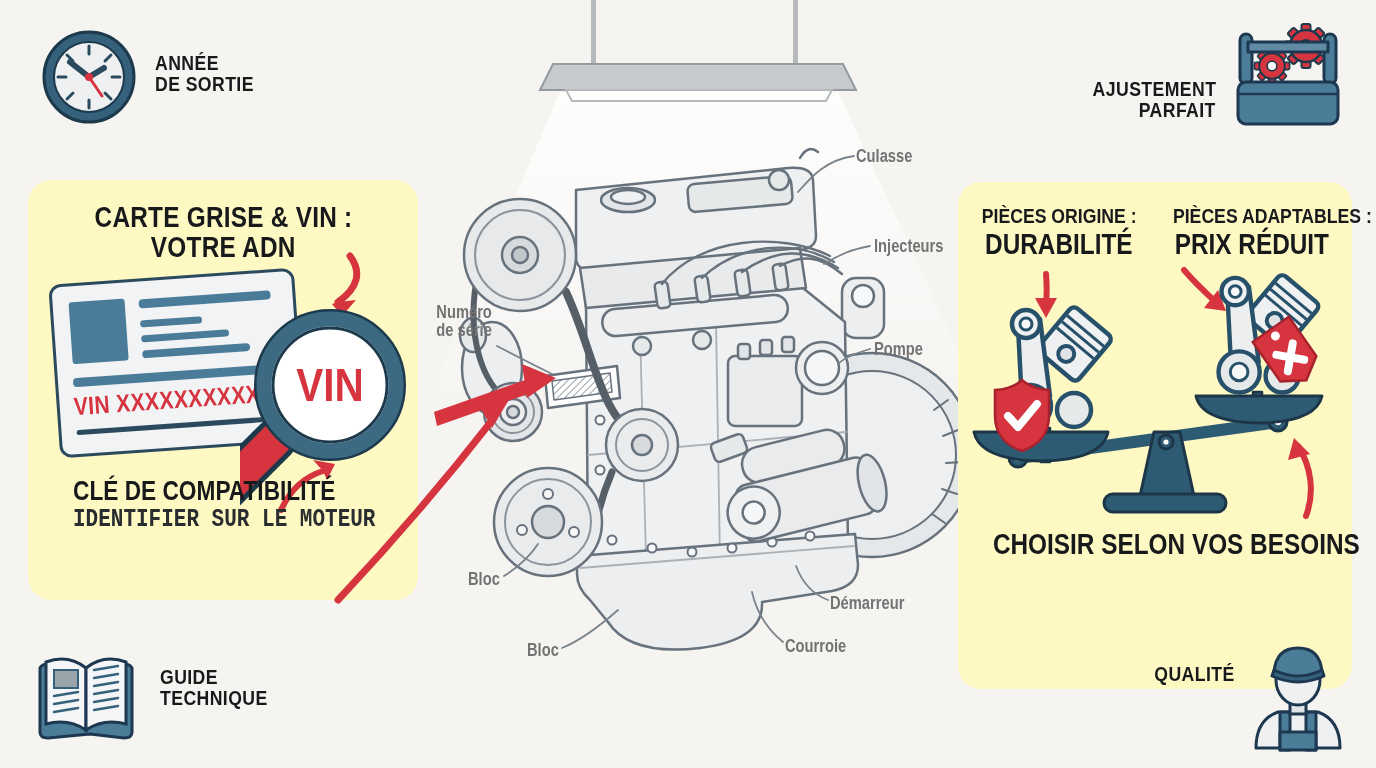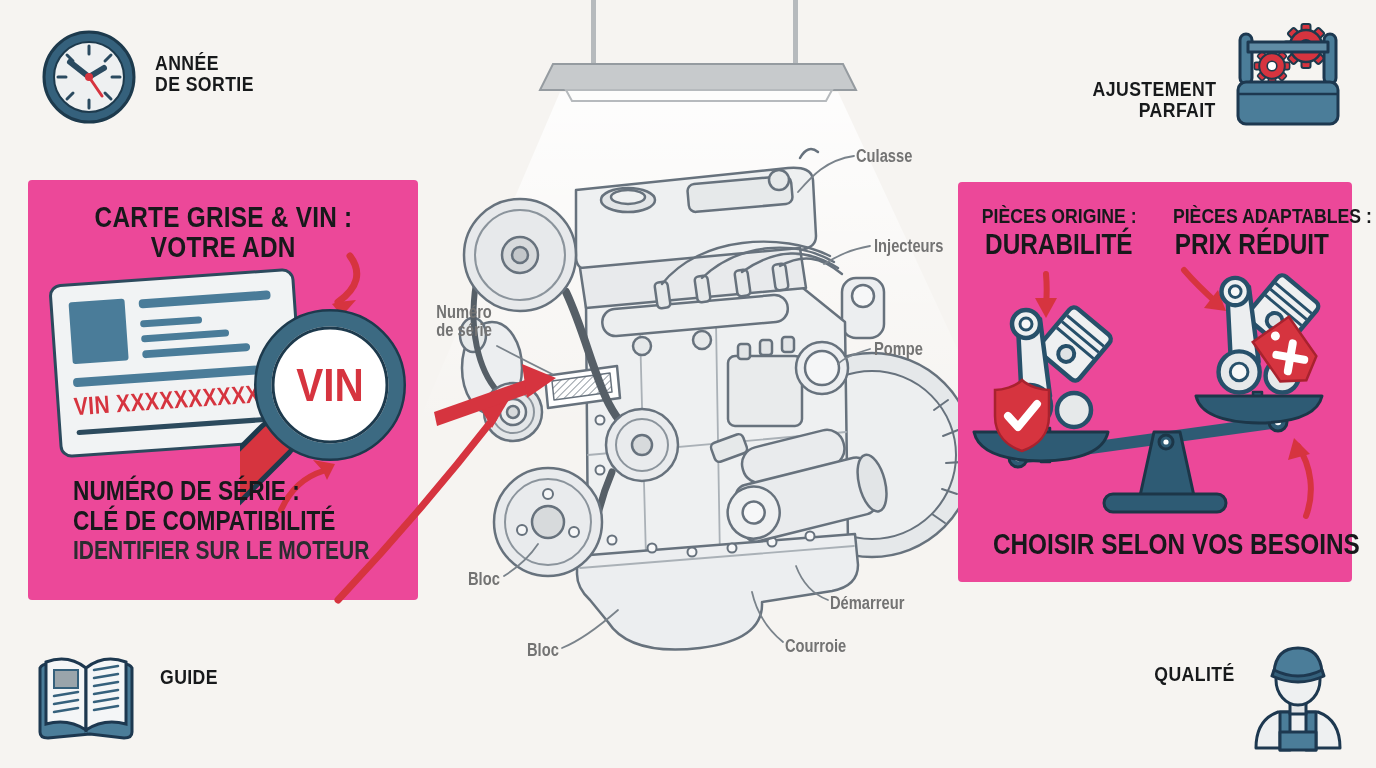--- a/index.html
+++ b/index.html
@@ -5,24 +5,24 @@
   html,body{margin:0;padding:0;}
   body{width:1376px;height:768px;position:relative;overflow:hidden;
        background:#f6f4f1;font-family:"Liberation Sans",sans-serif;color:#1b1d1f;}
   .abs{position:absolute;}
   svg{display:block;}
   
   .cond{transform:scaleX(.84);transform-origin:left center;display:inline-block;white-space:nowrap;}
   .cond-c{transform:scaleX(.84);transform-origin:center center;display:inline-block;white-space:nowrap;}
   .cond-r{transform:scaleX(.84);transform-origin:right center;display:inline-block;white-space:nowrap;}
   .corner-text{font-weight:800;font-size:21px;line-height:1.02;letter-spacing:.5px;color:#17191b;}
-  .panel{background:#ec4899;border-radius:4px;}
+  .panel{background:#fef9c3;border-radius:23px;}
   .panel-title{font-weight:800;font-size:29px;line-height:1.05;text-align:center;color:#17191b;letter-spacing:.3px;}
   .sub-strong{font-weight:800;font-size:27px;line-height:1.12;color:#17191b;}
-  .sub-light{font-weight:600;font-size:25px;line-height:1.12;color:#2a2d30;}
+  .sub-light{font-weight:600;font-size:25px;line-height:1.12;color:#2a2d30;font-family:Liberation Mono, monospace;}
   .eng-label{font-weight:700;font-size:17.5px;color:#737373;line-height:1.05;}
   .col-head1{font-weight:800;font-size:21px;color:#17191b;}
   .col-head2{font-weight:800;font-size:29px;color:#17191b;}
   .footer-text{font-weight:800;font-size:29px;color:#17191b;text-align:center;}
   .vin-card-text{font-weight:800;font-size:25px;color:#d6343f;letter-spacing:.5px;}
 </style>
 </head>
 <body>
 
 <svg class="abs" style="left:0;top:0;" width="1376" height="768" aria-hidden="true">
@@ -78,21 +78,20 @@
       <text x="0" y="16" text-anchor="middle" font-family="Liberation Sans, sans-serif" font-weight="800" font-size="46" fill="#d6343f" transform="scale(0.88,1)">VIN</text>
     </g>
   </svg>
 
   <svg class="abs" style="left:245px;top:278px;" width="70" height="60">
     <path d="M8,52 C18,30 34,18 50,13" fill="none" stroke="#d6343f" stroke-width="6" stroke-linecap="round"></path>
     <polygon points="50,13 40,2 62,6 54,22" fill="#d6343f"></polygon>
   </svg>
 
   <div class="abs" style="left:45px;top:296px;">
-    <div class="sub-strong"><span class="cond">NUMÉRO DE SÉRIE :</span></div>
     <div class="sub-strong"><span class="cond">CLÉ DE COMPATIBILITÉ</span></div>
     <div class="sub-light"><span class="cond">IDENTIFIER SUR LE MOTEUR</span></div>
   </div>
 </div>
 
 <svg class="abs" style="left:420px;top:120px;" width="540" height="560" viewBox="420 120 540 560">
   <defs>
     <pattern id="hatch" width="5" height="5" patternTransform="rotate(45)" patternUnits="userSpaceOnUse">
       <line x1="0" y1="0" x2="0" y2="5" stroke="#98a0a7" stroke-width="2"></line>
     </pattern>
@@ -232,21 +231,21 @@
 <div class="abs eng-label" style="left:428px;top:303px;width:72px;text-align:center;">
   <div><span class="cond-c">Numéro</span></div>
   <div><span class="cond-c">de série</span></div>
 </div>
 <div class="abs eng-label" style="left:874px;top:340px;"><span class="cond">Pompe</span></div>
 <div class="abs eng-label" style="left:468px;top:570px;"><span class="cond">Bloc</span></div>
 <div class="abs eng-label" style="left:527px;top:641px;"><span class="cond">Bloc</span></div>
 <div class="abs eng-label" style="left:830px;top:594px;"><span class="cond">Démarreur</span></div>
 <div class="abs eng-label" style="left:785px;top:637px;"><span class="cond">Courroie</span></div>
 
-<div class="abs panel" style="left:958px;top:182px;width:394px;height:400px;">
+<div class="abs panel" style="left:958px;top:182px;width:394px;height:507px;">
   <div class="abs" style="left:8px;top:22px;width:186px;text-align:center;">
     <div class="col-head1"><span class="cond-c">PIÈCES ORIGINE :</span></div>
     <div class="col-head2"><span class="cond-c">DURABILITÉ</span></div>
   </div>
   <div class="abs" style="left:196px;top:22px;width:196px;text-align:center;">
     <div class="col-head1"><span class="cond-c">PIÈCES ADAPTABLES :</span></div>
     <div class="col-head2"><span class="cond-c">PRIX RÉDUIT</span></div>
   </div>
 
   <svg class="abs" style="left:0;top:0;" width="394" height="400">
@@ -398,20 +397,21 @@
     <line x1="64" y1="22" x2="88" y2="18"></line>
       <line x1="64" y1="30" x2="88" y2="26"></line>
       <line x1="64" y1="38" x2="88" y2="34"></line>
     <line x1="64" y1="46" x2="88" y2="42"></line>
       <line x1="64" y1="54" x2="88" y2="50"></line>
       <line x1="64" y1="62" x2="88" y2="58"></line>
   </g>
 </svg>
 <div class="abs corner-text" style="left:160px;top:666px;">
   <div><span class="cond">GUIDE</span></div>
+  <div><span class="cond">TECHNIQUE</span></div>
 </div>
 
 <div class="abs corner-text" style="right:141px;top:663px;text-align:right;">
   <div><span class="cond-r">QUALITÉ</span></div>
 </div>
 <svg class="abs" style="left:1250px;top:636px;" width="96" height="118">
   <g stroke="#1d3850" stroke-width="3" stroke-linejoin="round">
     <path d="M6,112 Q6,84 28,76 L68,76 Q90,84 90,112 Z" fill="#eef0f1"></path>
     <rect x="30" y="76" width="10" height="38" fill="#4b7d99"></rect>
     <rect x="56" y="76" width="10" height="38" fill="#4b7d99"></rect>

